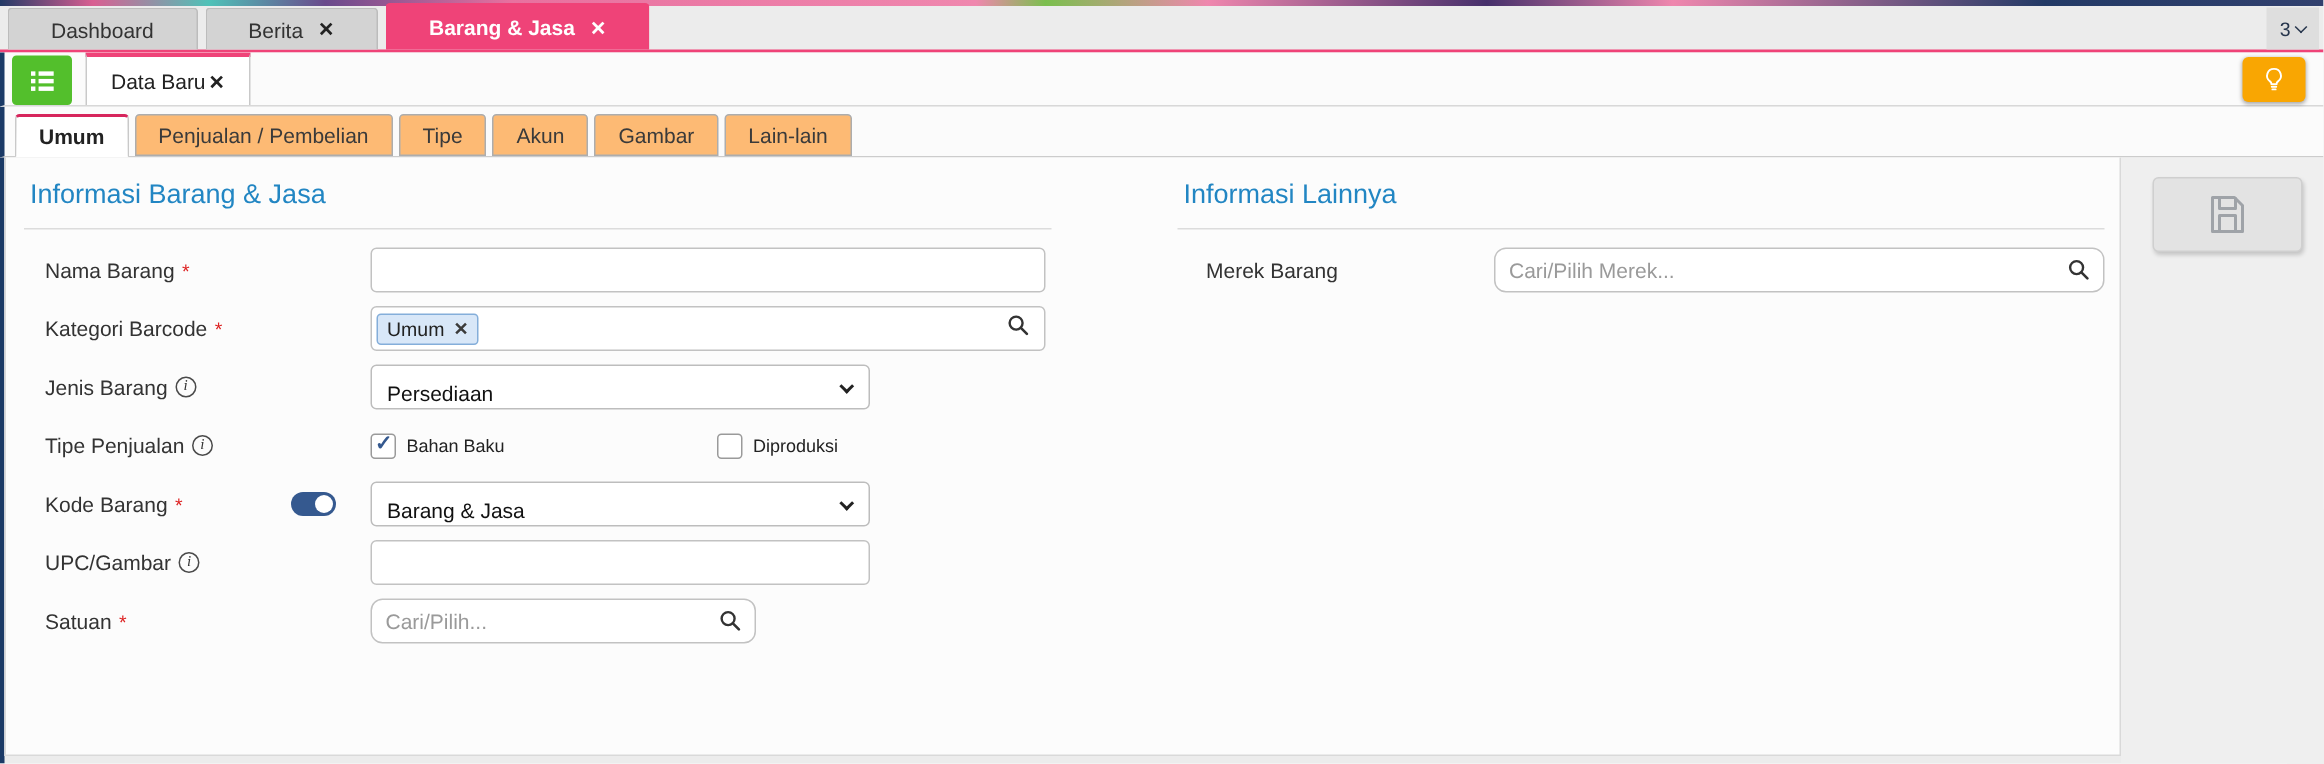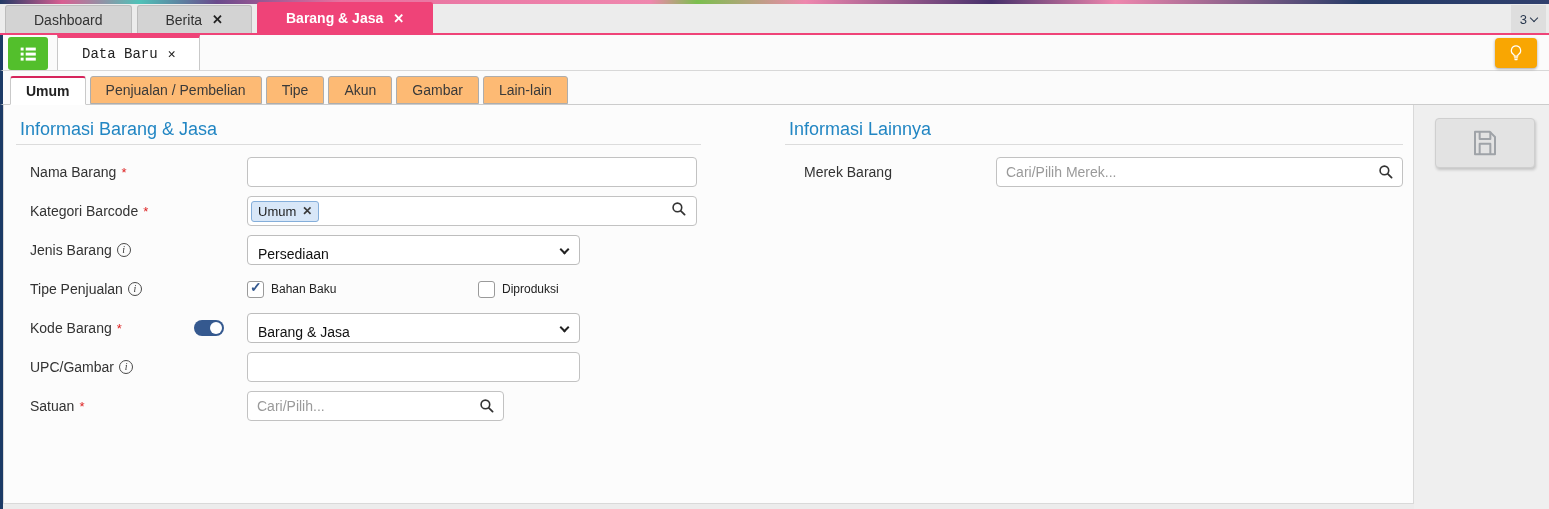--- a/index.html
+++ b/index.html
@@ -21,23 +21,23 @@
   .tab-overflow { margin-left:auto; margin-right:3px; height:28px; padding:0 9px; background:#DEDEDE;
           display:flex; align-items:center; gap:4px; font-size:13px; color:#27364d; cursor:pointer; }
   .chev-sm { width:6px; height:6px; border-right:1px solid #27364d; border-bottom:1px solid #27364d;
           transform:rotate(45deg); margin-top:-3px; }
 
   
   .row2 { position:relative; height:36px; background:#FBFBFB; border-bottom:1px solid #D8D8D8;
           border-left:3px solid #1B3A66; display:flex; align-items:stretch; }
   .menu-btn { width:40px; height:33px; margin:2px 0 0 5px; background:#53BF2C; border:none;
           border-radius:3px; display:flex; align-items:center; justify-content:center; cursor:pointer; }
-  .ws-tab { margin-left:9px; padding:0 24px; background:#fff; border:1px solid #C9C9C9;
-          border-top:3px solid #EF4378; border-bottom:none; display:flex; align-items:center; gap:10px;
-          font-size:14px; color:#222; cursor:pointer;font-family:Liberation Mono, monospace; }
+  .ws-tab { margin-left:9px; padding:0 16px; background:#fff; border:1px solid #C9C9C9;
+          border-top:3px solid #EF4378; border-bottom:none; display:flex; align-items:center; gap:2px;
+          font-size:14px; color:#222; cursor:pointer; }
   .ws-tab .x { font-weight:bold; font-size:13px; color:#222; }
   .bulb-btn { position:absolute; right:12px; top:3px; width:42px; height:30px; background:#F9A602;
           border:none; border-radius:4px; display:flex; align-items:center; justify-content:center;
           box-shadow:0 1px 3px rgba(0,0,0,.35); cursor:pointer; }
 
   
   .ftabs { background:#FBFBFB; border-left:3px solid #1B3A66; padding:5px 0 0 7px; display:flex; gap:4px;
           border-bottom:1px solid #CCCCCC; height:34px; }
   .ftab { padding:0 15px; height:28px; line-height:26px; background:#fdba74; border:1px solid #ADADAD;
           border-radius:3px 3px 0 0; font-size:14px; color:#3a3a3a; cursor:pointer; }
@@ -48,40 +48,40 @@
   .main { display:flex; height:404px; background:#ECECEC; border-left:3px solid #1B3A66; }
   .panel { width:1411px; height:399px; background:#FCFCFC; border:1px solid #D9D9D9; border-top:none;
           display:flex; }
   .side { flex:1; background:#EFEFEF; padding-top:13px; }
   .save-btn { width:100px; height:50px; margin-left:21px; background:#E3E3E3; border:1px solid #CFCFCF;
           border-radius:4px; display:flex; align-items:center; justify-content:center;
           box-shadow:1px 2px 3px rgba(0,0,0,.18); cursor:pointer; }
 
   .col-left { width:765px; padding:14px 0 0 12px; }
   .col-right { flex:1; padding:14px 10px 0 16px; }
-  .sec-head { border-bottom:1px solid #DCDCDC; padding:0 0 4px 4px; }
+  .sec-head { border-bottom:1px solid #DCDCDC; padding:0 0 12px 4px; }
   .col-left .sec-head { width:685px; }
   .sec-title { font-size:18px; font-weight:normal; color:#2286C3; }
 
   .frow { display:flex; align-items:center; margin-top:9px; min-height:30px; }
   .frow.first { margin-top:12px; }
   .flabel { width:231px; padding-left:14px; font-size:14px; color:#333; display:flex; align-items:center; gap:5px; }
   .col-right .flabel { width:211px; padding-left:19px; }
   .req { color:#D22; font-size:13px; }
   .info { display:inline-block; width:14px; height:14px; border:1px solid #4a4a4a; border-radius:50%;
           font-family:"Liberation Serif", serif; font-style:italic; font-size:10px; line-height:12px;
           text-align:center; color:#333; flex:none; }
 
   .tinput { height:30px; border:1px solid #C2C2C2; border-radius:4px; background:#fff; font-size:14px;
           padding:0 9px; color:#111; font-family:"Liberation Sans", sans-serif; outline:none; }
   .tinput::placeholder { color:#9a9a9a; }
   .w450 { width:450px; } .w333 { width:333px; } .w257 { width:257px; }
 
   .searchbox { position:relative; display:flex; align-items:center; }
-  .searchbox .tinput { width:100%; padding-right:30px; }
+  .searchbox .tinput { width:100%; padding-right:30px;border-radius:8px; }
   .searchbox .mag { position:absolute; right:9px; pointer-events:auto; cursor:pointer; display:flex; }
   .flex1 { flex:1; }
 
   .chipbox { display:flex; align-items:center; height:30px; border:1px solid #C2C2C2; border-radius:4px;
           background:#fff; padding:0 30px 0 3px; position:relative; cursor:text; }
   .chip { display:flex; align-items:center; gap:6px; background:#D8E7F8; border:1px solid #84AEDA;
           border-radius:3px; padding:2px 6px; font-size:13px; color:#222; }
   .chip .x { font-weight:bold; font-size:12px; color:#3a3a3a; cursor:pointer; }
 
   .select { height:30px; border:1px solid #BDBDBD; border-radius:4px; background:#fff; font-size:14px;

